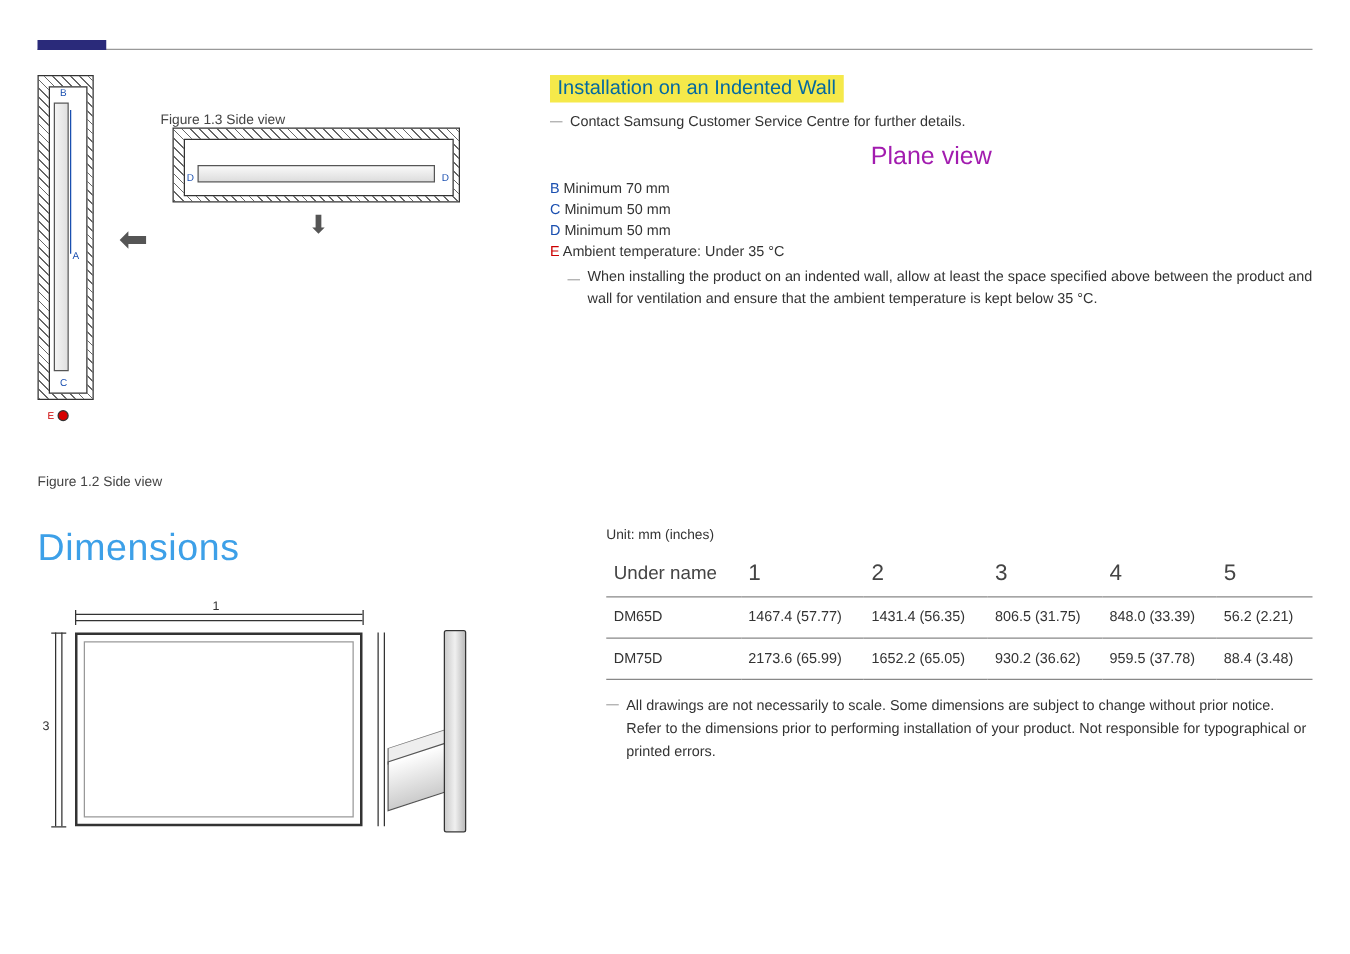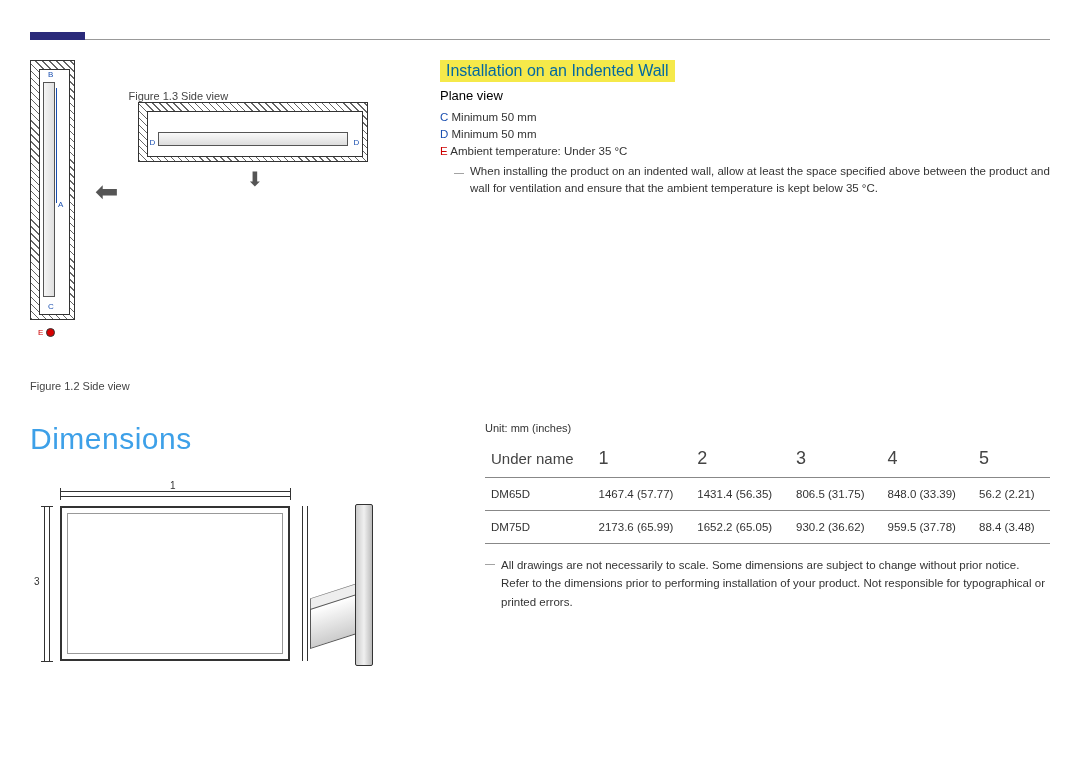--- a/index.html
+++ b/index.html
@@ -30,21 +30,21 @@
     border:1px solid #333;}
   .hatch-h::after { content:""; position:absolute; left:8px; top:8px; width:214px; height:44px; background:#fff; border:1px solid #333;}
   .panel-h { position:absolute; left:20px; top:30px; width:190px; height:14px; background:linear-gradient(#f9f9f9,#ddd); border:1px solid #555;}
   .lbl-dL{position:absolute; left:11px; top:36px; font-size:8px; color:#1a4fb0;}
   .lbl-dR{position:absolute; left:215px; top:36px; font-size:8px; color:#1a4fb0;}
   .arrow-down { position:absolute; top:65px; left:108px; font-size:20px; color:#555;}
   .right-content { flex:1; padding-left:30px; }
   .highlight-title { background:#f5e94a; font-size:16px; color:#0369a1; padding:2px 6px; display:inline-block; font-weight:400;}
   .bullet { margin:10px 0 10px 16px; position:relative; font-size:11.5px;}
   .bullet::before { content:"―"; position:absolute; left:-16px; color:#888; font-size:10px;}
-  .sub-h { font-size:13px; color:#000000; margin:6px 0 8px 0;}
+  .sub-h { font-size:20px; color:#a21caf; margin:6px 0 8px 0;text-align:center;}
   .spec-line { font-size:11.5px; margin:5px 0;}
   .spec-line .k { color:#1a4fb0;}
   .spec-line .kr { color:#c00;}
   .sub-bullet { margin:6px 0 6px 30px; font-size:11.5px; line-height:1.5; position:relative;}
   .sub-bullet::before { content:"―"; position:absolute; left:-16px; color:#888; font-size:10px; top:2px;}
   .dim-section { margin-top:30px; display:flex;gap:45px; }
   .dim-left { width:380px;}
   .dim-title { font-size:30px; color:#3da0e8; font-weight:300; letter-spacing:0.5px;}
   .dim-fig { margin-top:30px; position:relative; width:350px; height:220px;}
   .front-rect{ position:absolute; left:30px; top:20px; width:230px; height:155px; border:2px solid #333;}
@@ -107,21 +107,23 @@
             <span class="lbl-dR">D</span>
             <div class="arrow-down">⬇</div>
           </div>
         </div>
       </div>
       <div class="fig-label" style="">Figure 1.2  Side view</div>
     </div>
 
     <div class="right-content">
       <div class="highlight-title">Installation on an Indented Wall</div>
+      <div class="bullet">Contact Samsung Customer Service Centre for further details.</div>
       <div class="sub-h">Plane view</div>
+      <div class="spec-line"><span class="k">B</span> <span>Minimum 70 mm</span></div>
       <div class="spec-line"><span class="k">C</span> <span>Minimum 50 mm</span></div>
       <div class="spec-line"><span class="k">D</span> <span>Minimum 50 mm</span></div>
       <div class="spec-line"><span class="kr">E</span> <span>Ambient temperature: Under 35 °C</span></div>
       <div class="sub-bullet">When installing the product on an indented wall, allow at least the space specified above between the product and wall for ventilation and ensure that the ambient temperature is kept below 35 °C.</div>
     </div>
   </div>
 
   <div class="dim-section">
     <div class="dim-left">
       <div class="dim-title">Dimensions</div>

